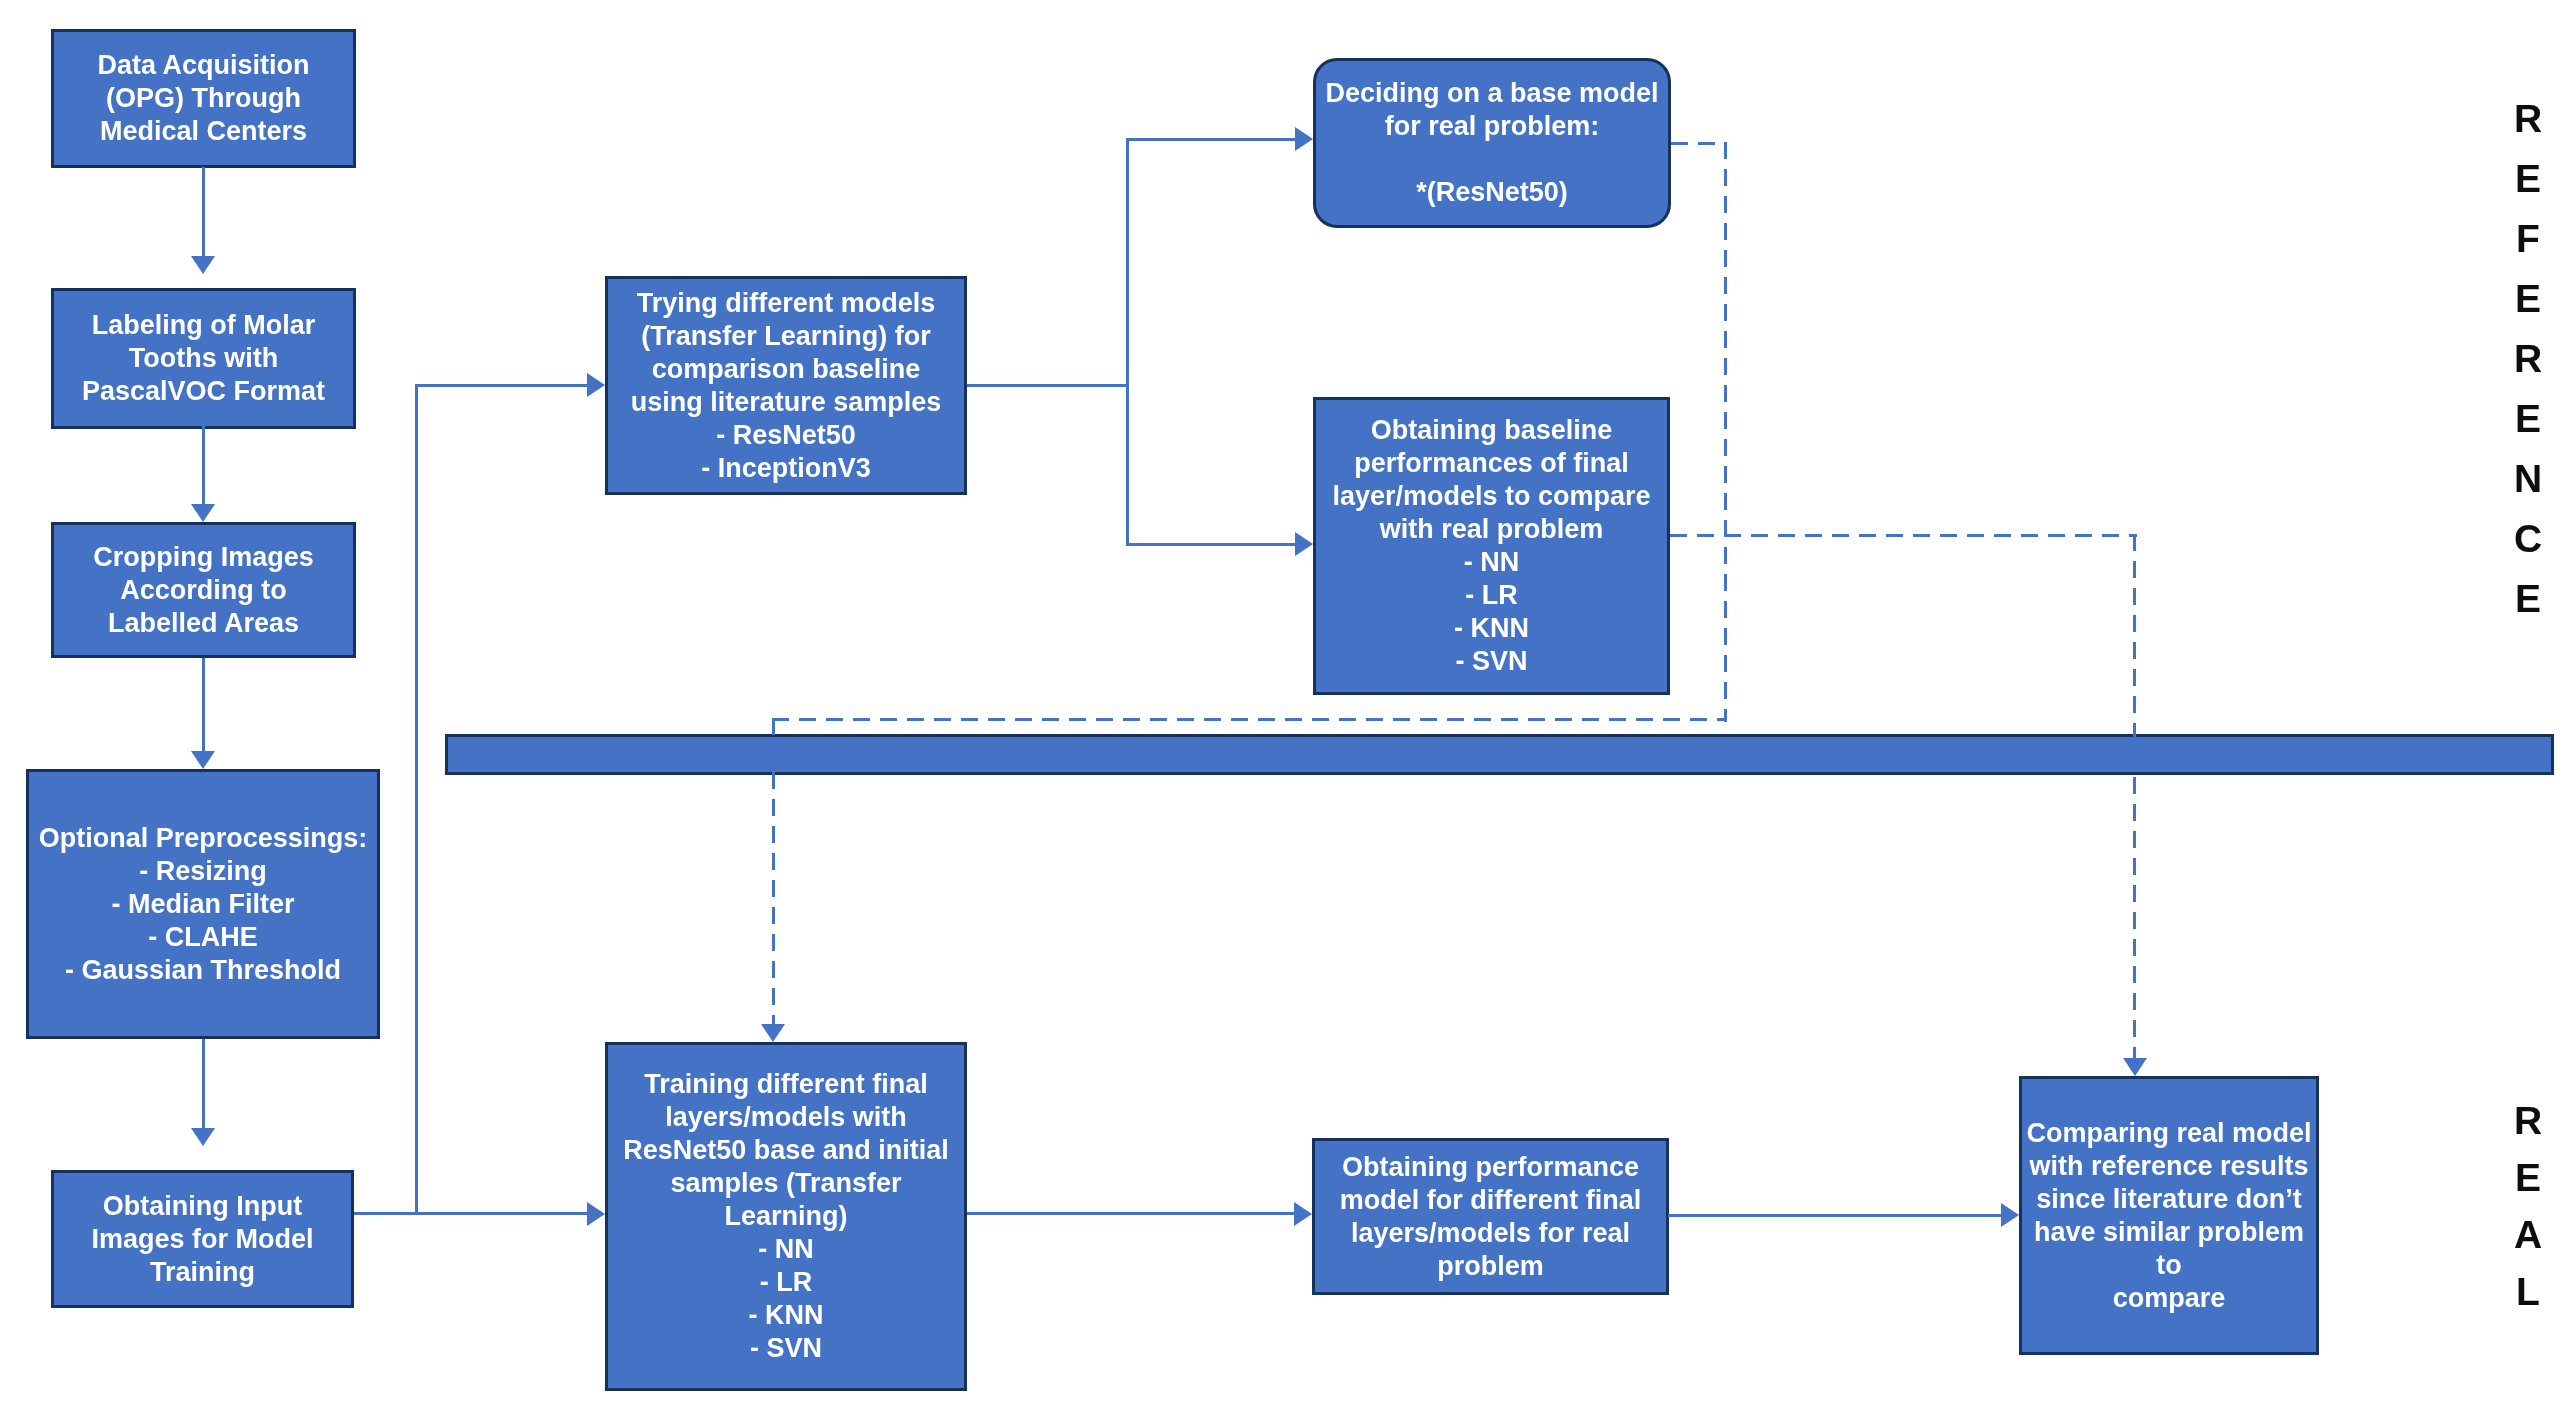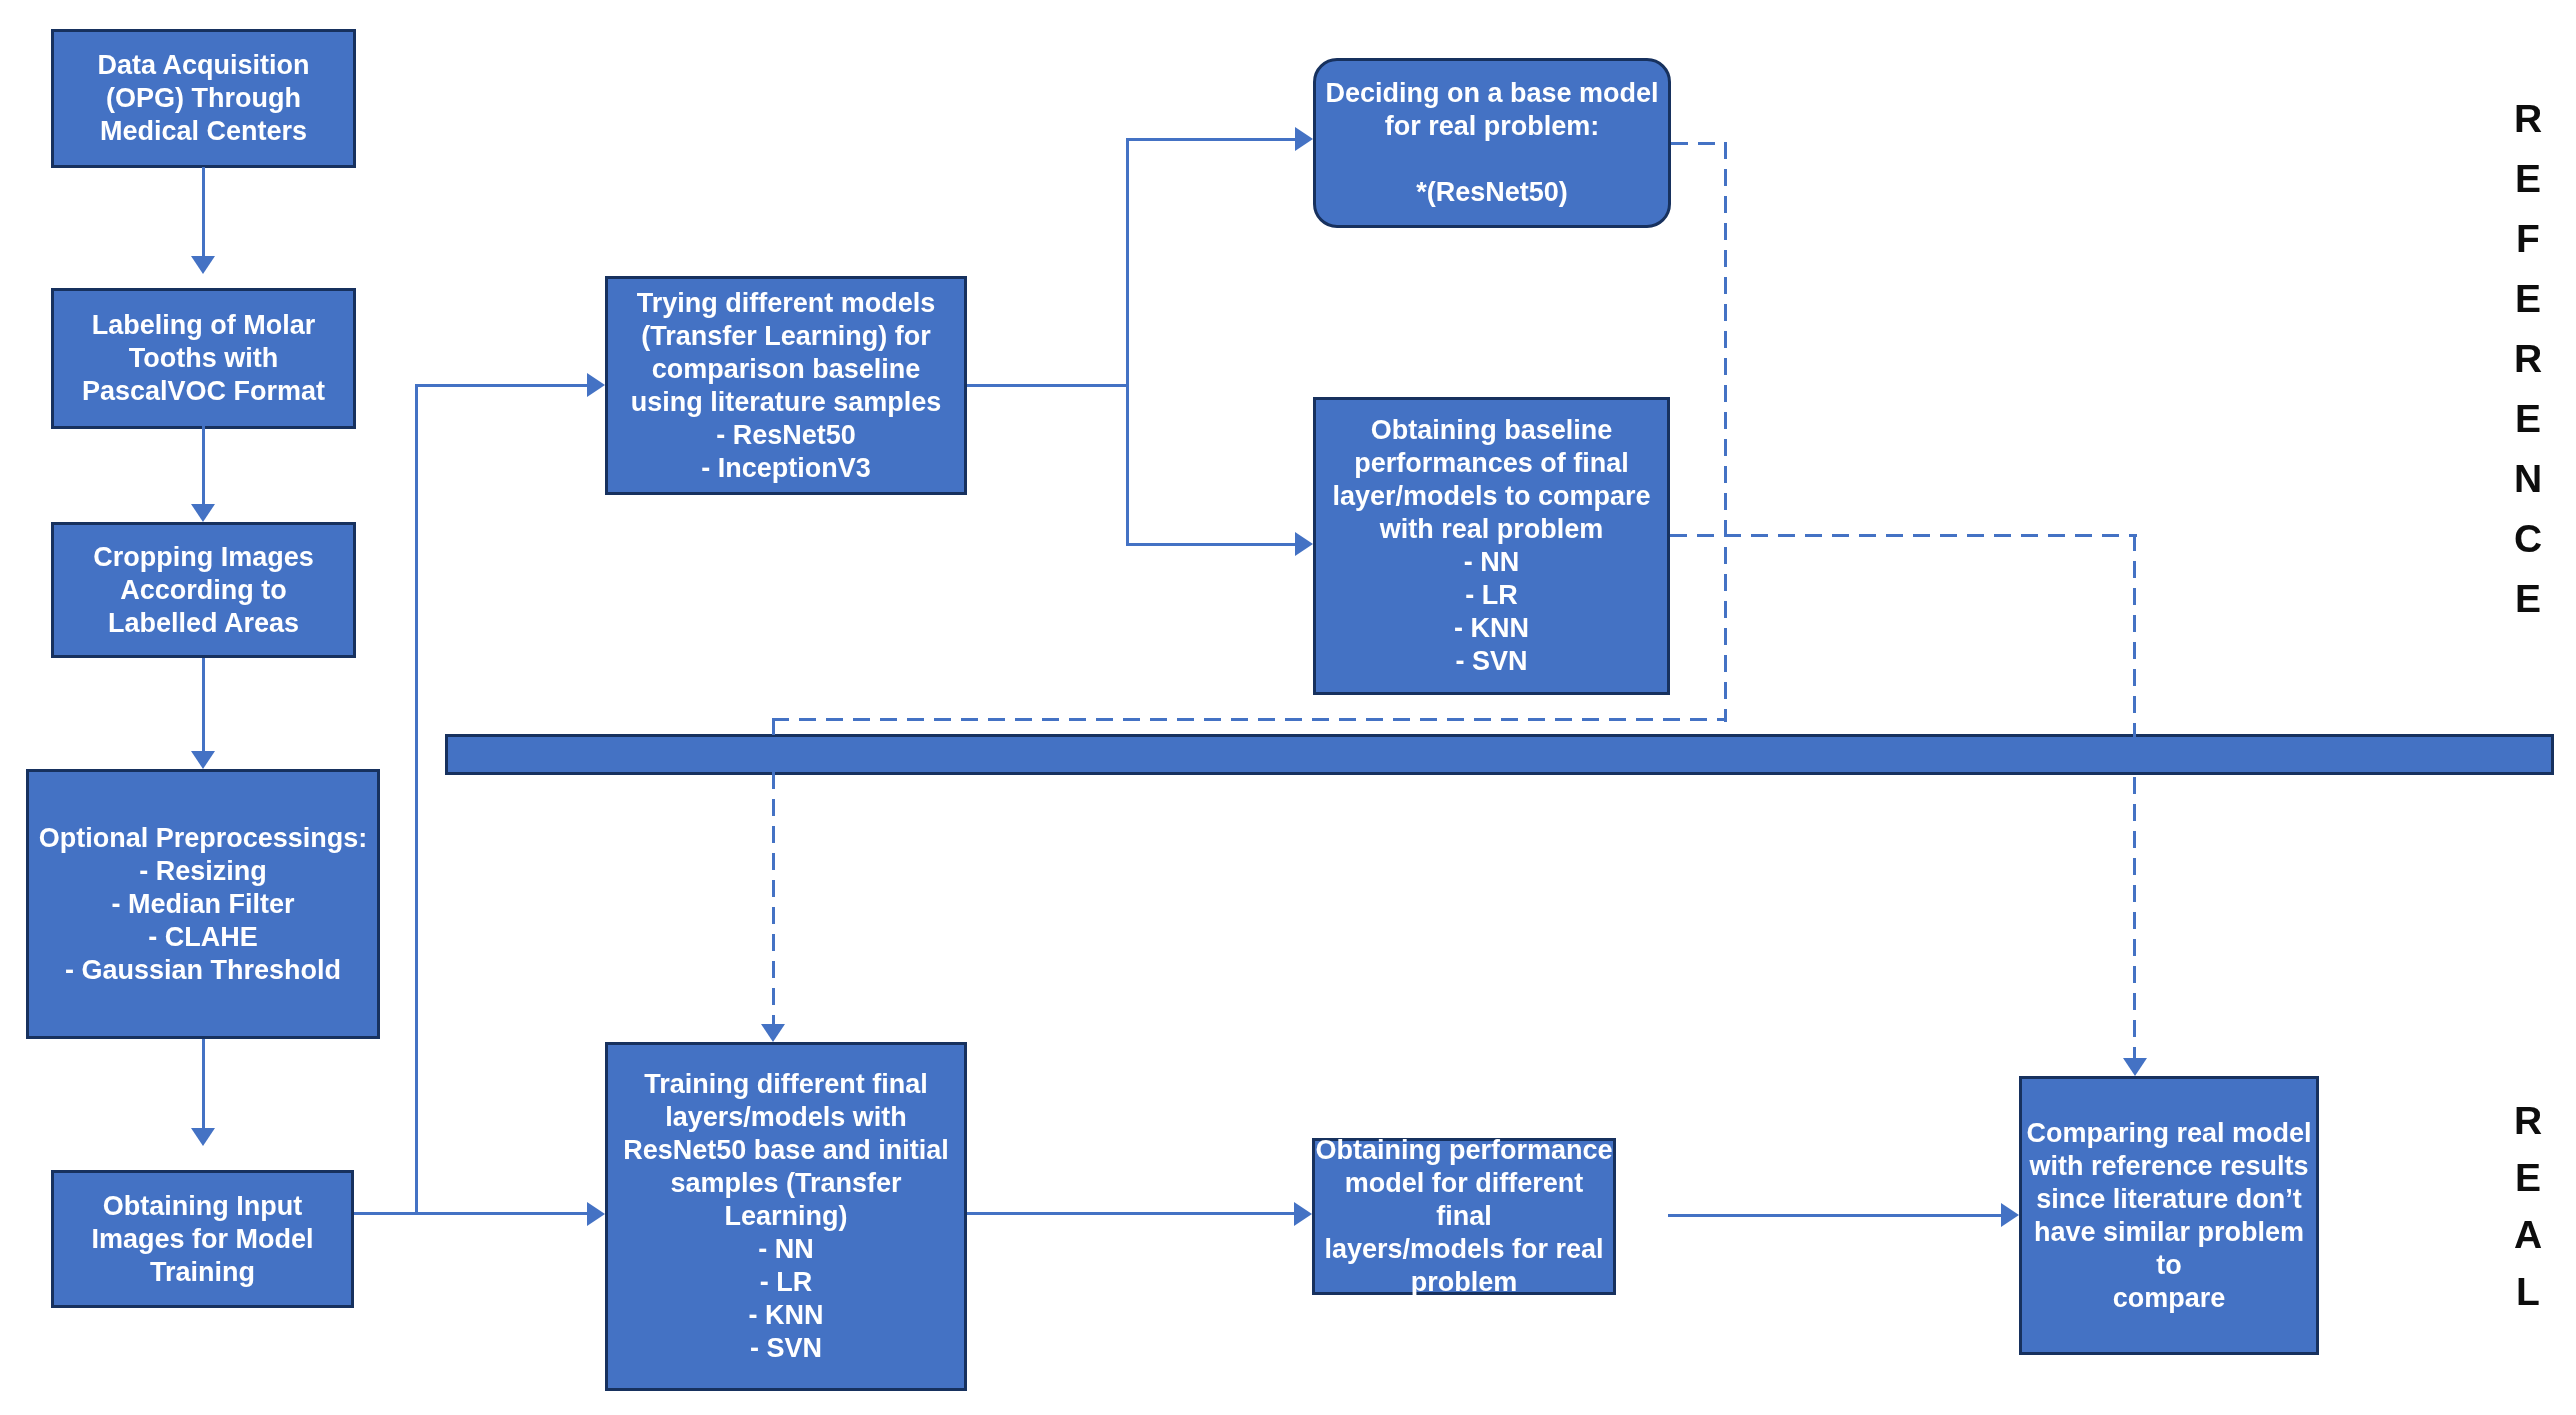--- a/index.html
+++ b/index.html
@@ -29,21 +29,21 @@
   .node span { white-space: pre-line; display: block; width: 100%; }
   .b1 { left: 51px;  top: 29px;   width: 305px; height: 139px; }
   .b2 { left: 51px;  top: 274px;  width: 305px; height: 141px; margin-top: 14px; }
   .b3 { left: 51px;  top: 522px;  width: 305px; height: 136px; }
   .b4 { left: 26px;  top: 769px; width: 354px; height: 270px; }
   .b5 { left: 51px;  top: 1170px; width: 303px; height: 138px; }
   .trying    { left: 605px;  top: 276px;  width: 362px; height: 219px; }
   .deciding  { left: 1313px; top: 58px;   width: 358px; height: 170px; border-radius: 24px; }
   .baseline  { left: 1313px; top: 397px;  width: 357px; height: 298px; }
   .training  { left: 605px;  top: 1042px; width: 362px; height: 349px; align-items: center; }
-  .perf      { left: 1312px; top: 1138px; width: 304px; height: 157px; }
+  .perf      { left: 1312px; top: 1138px; width: 357px; height: 157px; }
   .comparing { left: 2019px; top: 1076px; width: 300px; height: 279px; }
   
   .divider {
     position: absolute;
     left: 445px; top: 734px; width: 2109px; height: 41px;
     box-sizing: border-box;
     background: #4472C4;
     border: 3.8px solid #17315E;
   }
   

